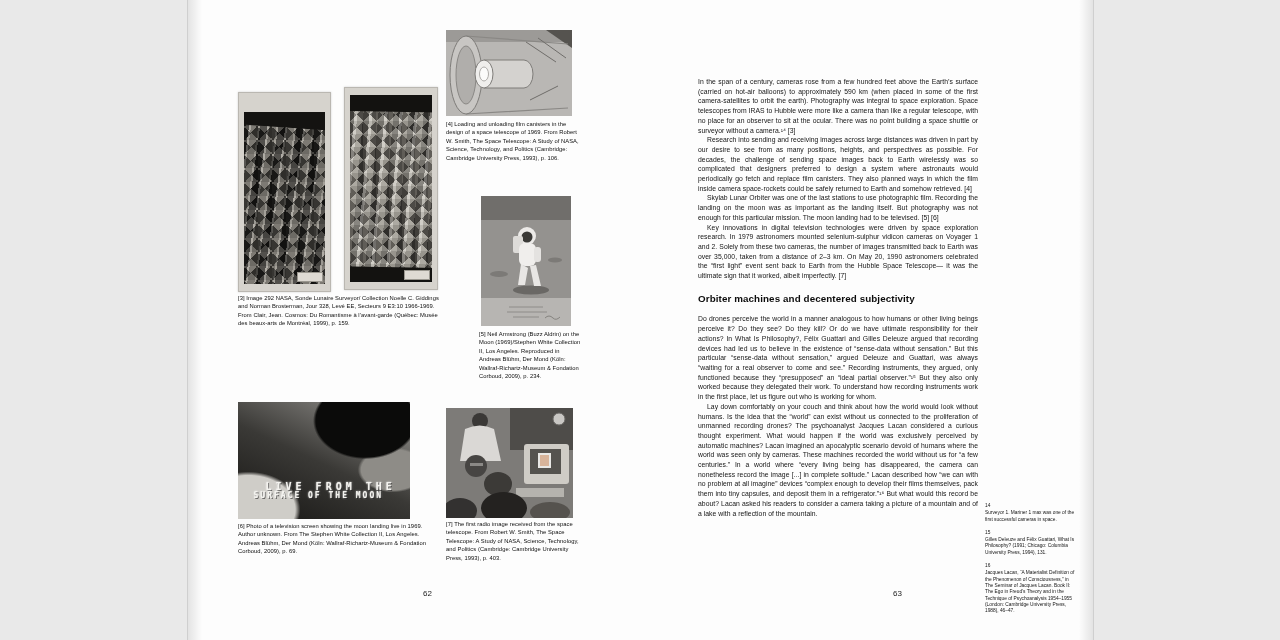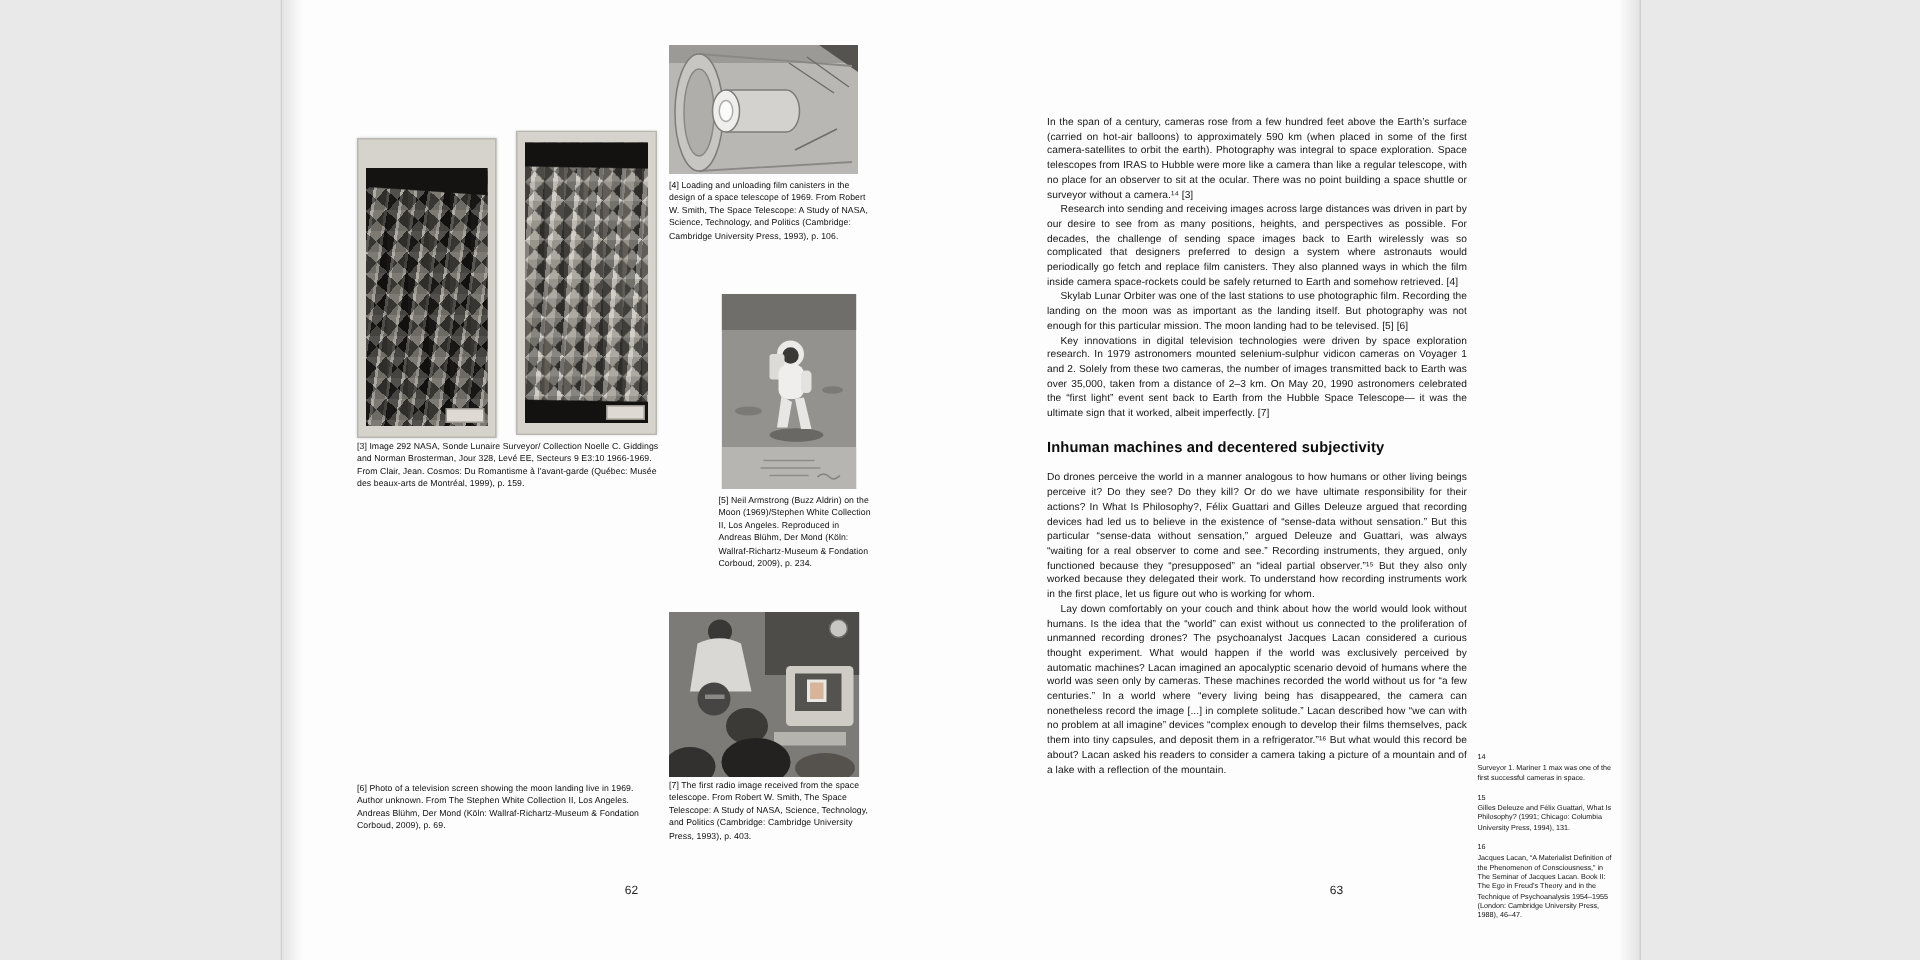--- a/index.html
+++ b/index.html
@@ -42,21 +42,21 @@
       linear-gradient(205deg,#9b9995,#3a3936 52%,#161513);}
   .tvtext{position:absolute;left:16%;bottom:16%;color:#f4f3ef;
       font-family:"DejaVu Sans Mono","Liberation Mono",monospace;font-weight:bold;
       text-shadow:0 0 2px rgba(255,255,255,.9),1px 1px 0 rgba(0,0,0,.6);line-height:1;}
   .tvtext .l1{font-size:10px;letter-spacing:4px;}
   .tvtext .l2{font-size:8px;letter-spacing:2px;margin-top:0;margin-left:-12px;}
 
   
   .cap{position:absolute;margin:0;font-size:5.8px;line-height:8.4px;color:#0e0e0e;
        text-align:left;letter-spacing:.05px;}
-  .pagenum{position:absolute;width:22px;text-align:center;font-size:8px;color:#222;}
+  .pagenum{position:absolute;width:22px;text-align:right;font-size:8px;color:#222;}
 
   .bodycol{position:absolute;left:510px;top:77px;width:280px;font-size:6.8px;
        line-height:9.7px;text-align:justify;color:#151515;letter-spacing:.04px;}
   .bodycol p{margin:0;}
   .bodycol p.indent{text-indent:9px;}
   .bodycol h2{font-size:9.8px;font-weight:700;letter-spacing:.1px;margin:13px 0 11px;color:#0c0c0c;}
   .footnotes{position:absolute;left:797px;top:503px;width:92px;font-size:4.8px;
        line-height:6.3px;color:#141414;}
   .fn{margin-bottom:7px;}
   .fn-num{margin-bottom:1px;}
@@ -105,20 +105,26 @@
         <rect x="32" y="40" width="10" height="17" rx="2" fill="#dddbd8"></rect>
         <rect x="38" y="47" width="17" height="23" rx="6" fill="#f0eeec"></rect>
         <rect x="53" y="51" width="7" height="15" rx="3" fill="#e4e2e0"></rect>
         <path d="M40 68 l-3 21 h7 l3-17 z M49 70 l4 20 h7 l-5-21 z" fill="#e8e6e4"></path>
         <path d="M28 111 h34 M26 116 h40 M32 121 h26" stroke="#8e8c89" stroke-width="1" fill="none"></path>
         <path d="M64 122 q4 -4 8 0 q3 3 7 -1" stroke="#85837f" stroke-width="1" fill="none"></path>
       </svg>
     </div>
     <p class="cap" style="left:291px;top:330px;width:103px;">[5] Neil Armstrong (Buzz Aldrin) on the Moon (1969)/Stephen White Collection II, Los Angeles. Reproduced in Andreas Blühm, Der Mond (Köln: Wallraf-Richartz-Museum &amp; Fondation Corboud, 2009), p. 234.</p>
 
+    <div class="fig" id="fig6" style="left:50px;top:402px;width:172px;height:117px;">
+      <div class="tvtext">
+        <div class="l1">LIVE FROM THE</div>
+        <div class="l2">SURFACE OF THE MOON</div>
+      </div>
+    </div>
     <p class="cap" style="left:50px;top:522px;width:188px;">[6] Photo of a television screen showing the moon landing live in 1969. Author unknown. From The Stephen White Collection II, Los Angeles. Andreas Blühm, Der Mond (Köln: Wallraf-Richartz-Museum &amp; Fondation Corboud, 2009), p. 69.</p>
 
     <div class="fig" style="left:258px;top:408px;width:127px;height:110px;">
       <svg width="127" height="110" viewBox="0 0 127 110">
         <rect width="127" height="110" fill="#7d7b78"></rect>
         <rect x="64" width="63" height="42" fill="#4e4c49"></rect>
         <circle cx="113" cy="11" r="6" fill="#c9c7c4"></circle>
         <circle cx="113" cy="11" r="6" fill="none" stroke="#6b6966"></circle>
         <circle cx="34" cy="13" r="8" fill="#3a3836"></circle>
         <path d="M19 21 q15 -7 29 0 l7 32 h-41 z" fill="#dad8d5"></path>
@@ -140,21 +146,21 @@
     <div class="pagenum" style="left:222px;top:589px;">62</div>
   </section>
 
   <section class="page">
 
     <div class="bodycol">
       <p>In the span of a century, cameras rose from a few hundred feet above the Earth’s surface (carried on hot-air balloons) to approximately 590 km (when placed in some of the first camera-satellites to orbit the earth). Photography was integral to space exploration. Space telescopes from IRAS to Hubble were more like a camera than like a regular telescope, with no place for an observer to sit at the ocular. There was no point building a space shuttle or surveyor without a camera.¹⁴ [3]</p>
       <p class="indent">Research into sending and receiving images across large distances was driven in part by our desire to see from as many positions, heights, and perspectives as possible. For decades, the challenge of sending space images back to Earth wirelessly was so complicated that designers preferred to design a system where astronauts would periodically go fetch and replace film canisters. They also planned ways in which the film inside camera space-rockets could be safely returned to Earth and somehow retrieved. [4]</p>
       <p class="indent">Skylab Lunar Orbiter was one of the last stations to use photographic film. Recording the landing on the moon was as important as the landing itself. But photography was not enough for this particular mission. The moon landing had to be televised. [5] [6]</p>
       <p class="indent">Key innovations in digital television technologies were driven by space exploration research. In 1979 astronomers mounted selenium-sulphur vidicon cameras on Voyager 1 and 2. Solely from these two cameras, the number of images transmitted back to Earth was over 35,000, taken from a distance of 2–3 km. On May 20, 1990 astronomers celebrated the “first light” event sent back to Earth from the Hubble Space Telescope— it was the ultimate sign that it worked, albeit imperfectly. [7]</p>
-      <h2>Inhuman machines and decentered subjectivity</h2>
+      <h2>Orbiter machines and decentered subjectivity</h2>
       <p>Do drones perceive the world in a manner analogous to how humans or other living beings perceive it? Do they see? Do they kill? Or do we have ultimate responsibility for their actions? In What Is Philosophy?, Félix Guattari and Gilles Deleuze argued that recording devices had led us to believe in the existence of “sense-data without sensation.” But this particular “sense-data without sensation,” argued Deleuze and Guattari, was always “waiting for a real observer to come and see.” Recording instruments, they argued, only functioned because they “presupposed” an “ideal partial observer.”¹⁵ But they also only worked because they delegated their work. To understand how recording instruments work in the first place, let us figure out who is working for whom.</p>
       <p class="indent">Lay down comfortably on your couch and think about how the world would look without humans. Is the idea that the “world” can exist without us connected to the proliferation of unmanned recording drones? The psychoanalyst Jacques Lacan considered a curious thought experiment. What would happen if the world was exclusively perceived by automatic machines? Lacan imagined an apocalyptic scenario devoid of humans where the world was seen only by cameras. These machines recorded the world without us for “a few centuries.” In a world where “every living being has disappeared, the camera can nonetheless record the image [...] in complete solitude.” Lacan described how “we can with no problem at all imagine” devices “complex enough to develop their films themselves, pack them into tiny capsules, and deposit them in a refrigerator.”¹⁶ But what would this record be about? Lacan asked his readers to consider a camera taking a picture of a mountain and of a lake with a reflection of the mountain.</p>
     </div>
 
     <aside class="footnotes">
       <div class="fn">
         <div class="fn-num">14</div>
         <div class="fn-text">Surveyor 1. Mariner 1 max was one of the first successful cameras in space.</div>
       </div>
       <div class="fn">

